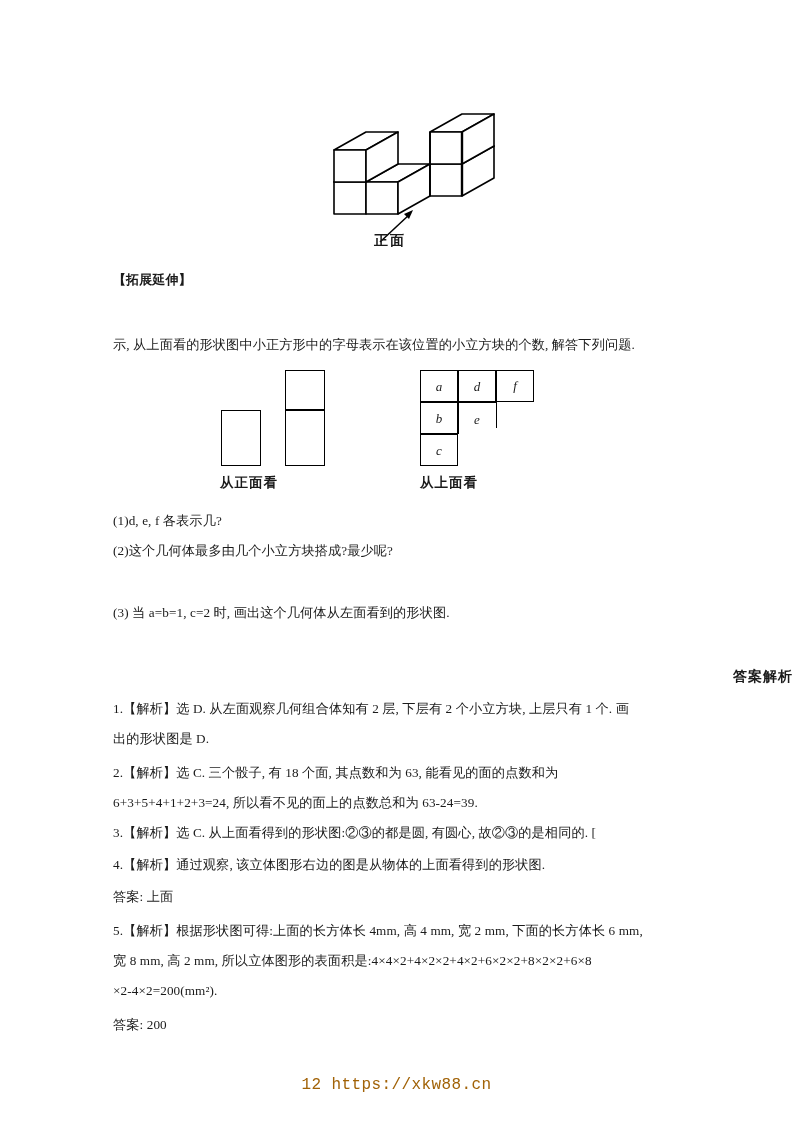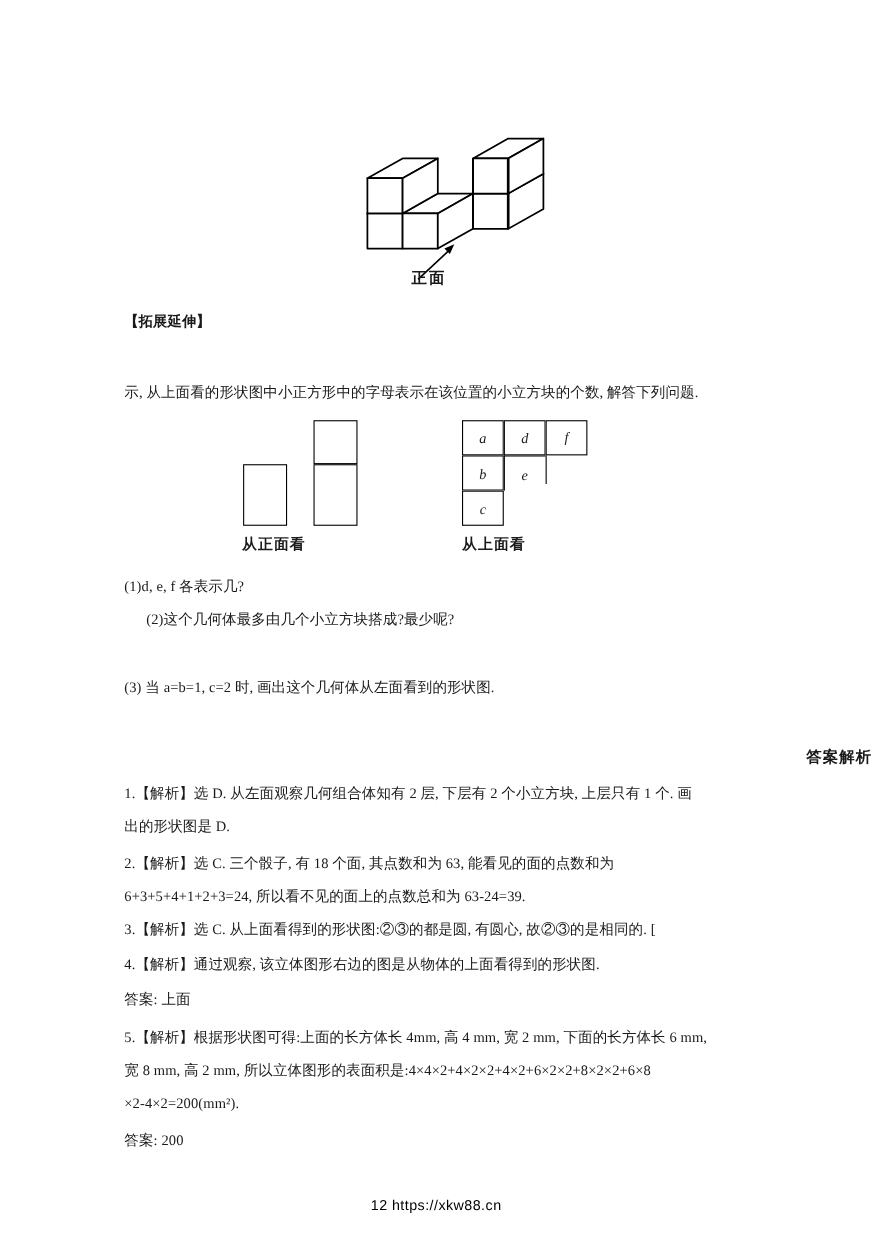--- a/index.html
+++ b/index.html
@@ -11,21 +11,21 @@
     width: 793px;
     height: 1122px;
     position: relative;
     font-family: "Liberation Serif", "DejaVu Serif", serif;
     color: #1a1a1a;
     overflow: hidden;
   }
 
   .page {
     position: absolute;
-    left: 0; top: 16px;
+    left: 0; top: 4px;
     width: 793px;
     height: 1059px;
   }
 
   
   .cube-figure {
     position: absolute;
     left: 318px;
     top: 98px;
     width: 180px;
@@ -92,23 +92,23 @@
     position: absolute;
     width: 0;
     border-left: 1.3px solid #000;
   }
 
   
   .footer {
     position: absolute;
     width: 793px;
     text-align: center;
-    font-family: Liberation Sans, sans-serif;
-    font-size: 13px;
-    color: #000000;
+    font-family: Liberation Mono, monospace;
+    font-size: 16px;
+    color: #a16207;
     letter-spacing: 0.4px;
   }
 </style>
 </head>
 <body>
 
 <div class="page">
 
   <div class="cube-figure">
     <svg width="180" height="160" viewBox="0 0 180 160">
@@ -180,21 +180,21 @@
       <div class="grid-letter" style="left:0px;  top:46px; width:38px;">b</div>
       <div class="grid-letter" style="left:38px; top:47px; width:38px;">e</div>
       <div class="grid-letter" style="left:0px;  top:78px; width:38px;">c</div>
     </div>
 
     <div class="view-caption" style="left:110px; top:108px;">从正面看</div>
     <div class="view-caption" style="left:310px; top:108px;">从上面看</div>
   </div>
 
   <div class="text-line" style="left:113px; top:508px;">(1)d, e, f 各表示几?</div>
-  <div class="text-line" style="left:113px; top:538px;margin-left:20px;">(2)这个几何体最多由几个小立方块搭成?最少呢?</div>
+  <div class="text-line" style="left:113px; top:538px;">(2)这个几何体最多由几个小立方块搭成?最少呢?</div>
   <div class="text-line" style="left:113px; top:568px;margin-top:32px;">(3) 当 a=b=1, c=2 时, 画出这个几何体从左面看到的形状图.</div>
 
   <div class="section-title" style="top:664px;">答案解析</div>
 
   <div class="text-line" style="left:113px; top:696px;">1.【解析】选 D. 从左面观察几何组合体知有 2 层, 下层有 2 个小立方块, 上层只有 1 个. 画</div>
   <div class="text-line" style="left:113px; top:726px;">出的形状图是 D.</div>
 
   <div class="text-line" style="left:113px; top:760px;">2.【解析】选 C. 三个骰子, 有 18 个面, 其点数和为 63, 能看见的面的点数和为</div>
   <div class="text-line" style="left:113px; top:790px;">6+3+5+4+1+2+3=24, 所以看不见的面上的点数总和为 63-24=39.</div>
 

